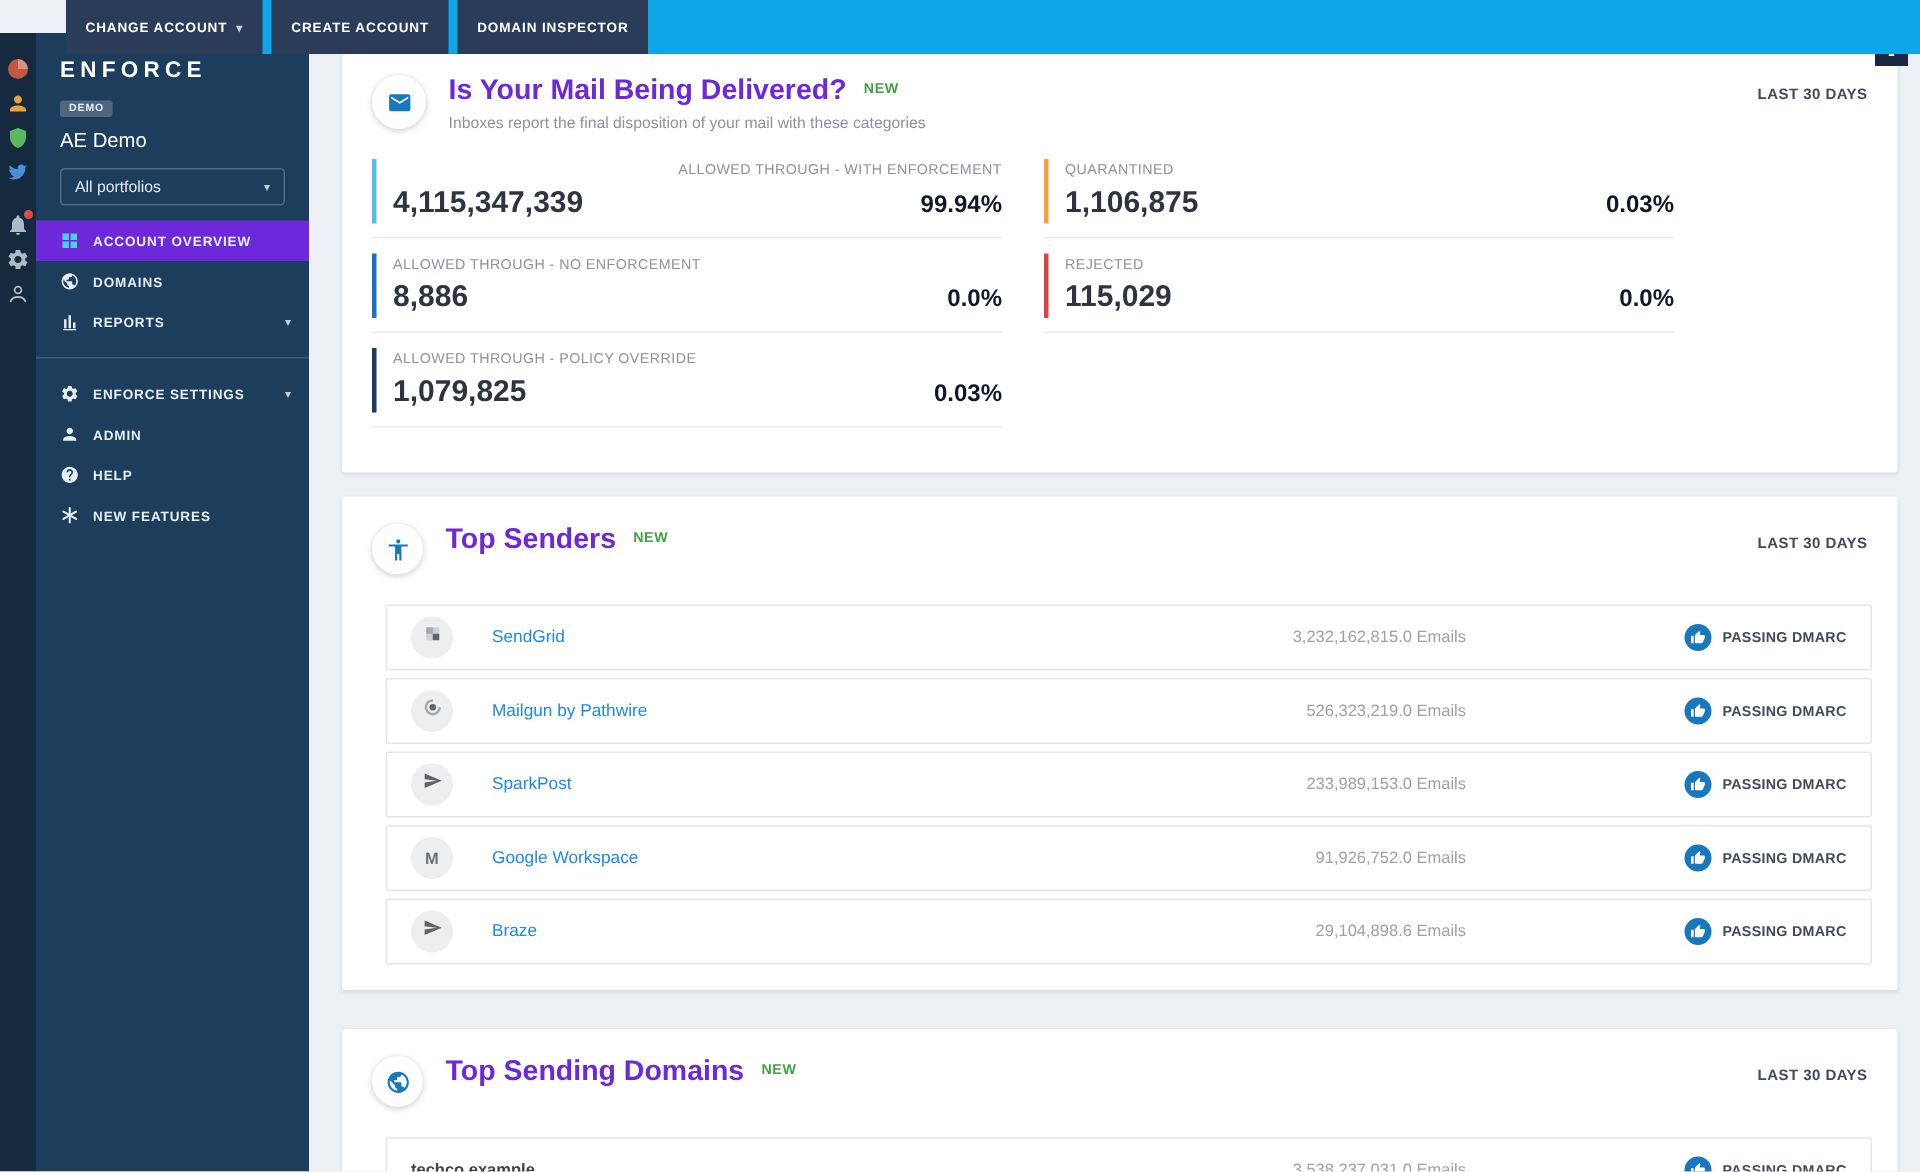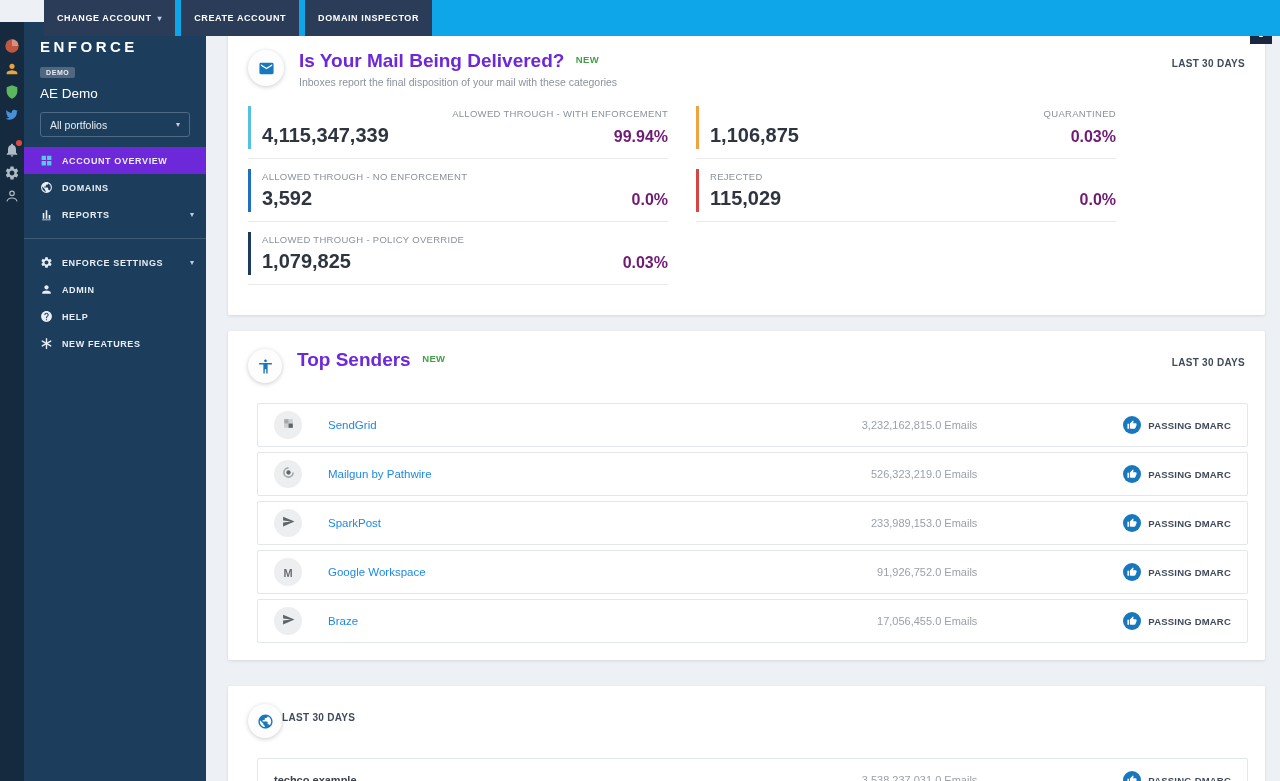--- a/index.html
+++ b/index.html
@@ -100,21 +100,21 @@
   .period { font-size: 10px; font-weight: 700; color: #3F4A5A; letter-spacing: .3px; margin-top: 8px; }
 
   
   .stats { display: flex; gap: 28px; padding: 8px 20px 20px 20px; }
   .stat-col { width: 420px; flex: none; }
   .stat { border-bottom: 1px solid #E8EAED; padding-bottom: 9px; margin-bottom: 10px; }
   .stat-inner { border-left: 3px solid #999; padding: 2px 0 2px 11px; }
   .stat-label { font-size: 9.5px; color: #8B929B; letter-spacing: .3px; text-transform: uppercase; }
   .stat-vals { display: flex; justify-content: space-between; align-items: baseline; margin-top: 5px; }
   .stat-num { font-size: 20px; font-weight: 700; color: #2E3440; }
-  .stat-pct { font-size: 16px; font-weight: 700; color: #701a75; }
+  .stat-pct { font-size: 16px; font-weight: 700; color: #0f172a; }
 
   
   .rows { padding: 6px 17px 17px 29px; }
   .row {
     border: 1px solid #E3E6EA; border-radius: 2px; height: 44px; margin-bottom: 5px;
     display: flex; align-items: center; padding: 0 16px; background: #FFF;
   }
   .row:last-child { margin-bottom: 0; }
   .avatar {
     width: 28px; height: 28px; border-radius: 50%; background: #ECEEF0; flex: none;
@@ -315,39 +315,39 @@
               <div class="stat-vals">
                 <span class="stat-num">4,115,347,339</span>
                 <span class="stat-pct">99.94%</span>
               </div>
             </div>
           </div>
           <div class="stat">
             <div class="stat-inner" style="border-left-color: rgb(30, 112, 191);">
               <div class="stat-label">ALLOWED THROUGH - NO ENFORCEMENT</div>
               <div class="stat-vals">
-                <span class="stat-num">3,592</span>
+                <span class="stat-num">8,886</span>
                 <span class="stat-pct">0.0%</span>
               </div>
             </div>
           </div>
           <div class="stat">
             <div class="stat-inner" style="border-left-color: rgb(28, 58, 92);">
               <div class="stat-label">ALLOWED THROUGH - POLICY OVERRIDE</div>
               <div class="stat-vals">
                 <span class="stat-num">1,079,825</span>
                 <span class="stat-pct">0.03%</span>
               </div>
             </div>
           </div>
         </div>
       <div class="stat-col">
 
       <div class="stat">
-            <div class="stat-inner" style="border-left-color: rgb(240, 162, 60); text-align: right;">
+            <div class="stat-inner" style="border-left-color: rgb(240, 162, 60);">
               <div class="stat-label">QUARANTINED</div>
               <div class="stat-vals">
                 <span class="stat-num">1,106,875</span>
                 <span class="stat-pct">0.03%</span>
               </div>
             </div>
           </div>
           <div class="stat">
             <div class="stat-inner" style="border-left-color: rgb(214, 69, 65);">
               <div class="stat-label">REJECTED</div>
@@ -451,40 +451,44 @@
           </span>
         </div>
         <div class="row">
           <span class="avatar">
             <span><svg viewBox="0 0 24 24" fill="currentColor">
                 <path d="M2.01 21 23 12 2.01 3 2 10l15 2-15 2z"></path>
               </svg></span>
           </span>
           <a class="row-name-link">Braze</a>
           <span class="row-spacer"></span>
-          <span class="emails">17,056,455.0 Emails</span>
+          <span class="emails">29,104,898.6 Emails</span>
           <span class="dmarc-badge">
             <span class="badge-circle">
               <svg viewBox="0 0 24 24" fill="currentColor">
                 <path d="M1 21h4V9H1v12zM23 10c0-1.1-.9-2-2-2h-6.31l.95-4.57.03-.32c0-.41-.17-.79-.44-1.06L14.17 1 7.59 7.59C7.22 7.95 7 8.45 7 9v10c0 1.1.9 2 2 2h9c.83 0 1.54-.5 1.84-1.22l3.02-7.05c.09-.23.14-.47.14-.73v-2z"></path>
               </svg>
             </span>
             <span class="badge-label">PASSING DMARC</span>
           </span>
         </div>
       </div>
   </section>
 
   <section class="card">
     <div class="card-head" style="padding-bottom:14px;">
       <span class="head-ico" style="width:34px;height:34px;">
           <svg viewBox="0 0 24 24" fill="currentColor">
             <path d="M12 2C6.48 2 2 6.48 2 12s4.48 10 10 10 10-4.48 10-10S17.52 2 12 2zm-1 17.93c-3.95-.49-7-3.85-7-7.93 0-.62.08-1.21.21-1.79L9 15v1c0 1.1.9 2 2 2v1.93zm6.9-2.54c-.26-.81-1-1.39-1.9-1.39h-1v-3c0-.55-.45-1-1-1H8v-2h2c.55 0 1-.45 1-1V7h2c1.1 0 2-.9 2-2v-.41c2.93 1.19 5 4.06 5 7.41 0 2.08-.8 3.97-2.1 5.39z"></path>
           </svg>
         </span>
+      <div class="head-text">
+        <h2 class="card-title">Top Sending Domains</h2>
+        <span class="new-badge" style="color:#43A047">NEW</span>
+      </div>
       <div class="period">LAST 30 DAYS</div>
     </div>
     <div class="rows">
 
     <div class="row">
           <span class="row-name-plain">techco.example</span>
           <span class="row-spacer"></span>
           <span class="emails">3,538,237,031.0 Emails</span>
           <span class="dmarc-badge">
             <span class="badge-circle">

